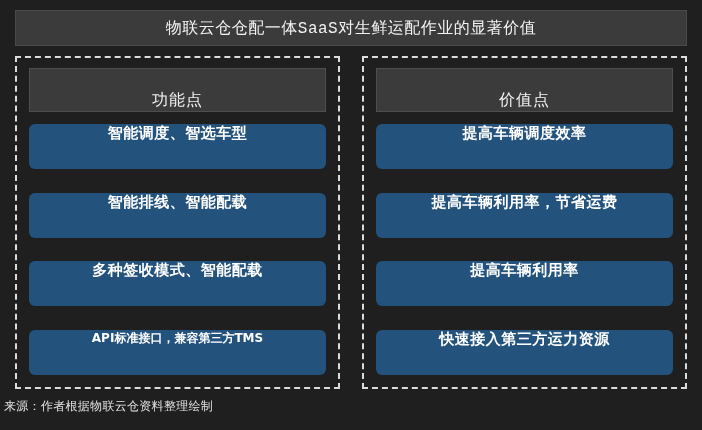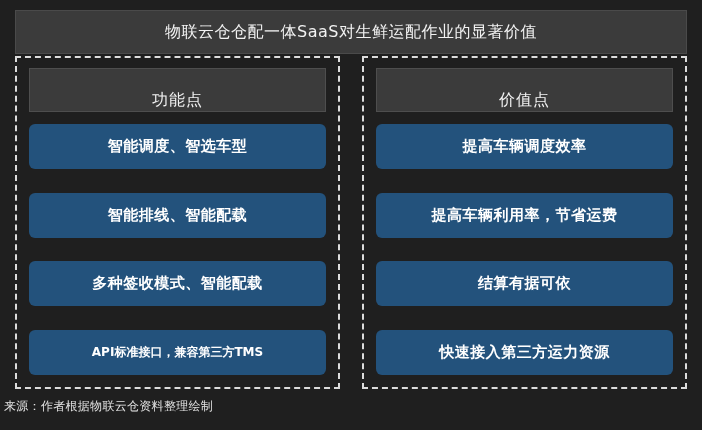--- a/index.html
+++ b/index.html
@@ -19,27 +19,28 @@
     box-sizing: border-box;
     overflow: hidden;
   }
 
   
   .title-bar {
     position: absolute;
     left: 15px;
     top: 10px;
     width: 672px;
-    height: 44px;
+    height: 36px;
     background: #3b3b3b;
     border: 1px solid #4a4a4a;
     box-sizing: border-box;
     display: flex;
     align-items: center;
     justify-content: center;
+    font-family: Liberation Mono, monospace;
   }
   .title-text {
     color: #f2f2f2;
     font-size: 16px;
     letter-spacing: 0.5px;
     white-space: nowrap;
   }
 
   
   .panels {
@@ -83,21 +84,21 @@
     display: flex;
     flex-direction: column;
     justify-content: space-between;
   }
 
   .item-box {
     height: 45px;
     background: #23527c;
     border-radius: 6px;
     display: flex;
-    align-items: center;
+    align-items: flex-start;
     justify-content: center;
     box-sizing: border-box;
     padding: 0 6px;
   }
   .item-text {
     color: #ffffff;
     font-size: 15px;
     font-weight: bold;
     white-space: nowrap;
     letter-spacing: 0.5px;
@@ -153,21 +154,21 @@
         <span class="panel-header-text">价值点</span>
       </div>
       <div class="panel-items">
         <div class="item-box">
           <span class="item-text">提高车辆调度效率</span>
         </div>
         <div class="item-box">
           <span class="item-text">提高车辆利用率，节省运费</span>
         </div>
         <div class="item-box">
-          <span class="item-text">结算有据可依</span>
+          <span class="item-text">提高车辆利用率</span>
         </div>
         <div class="item-box">
           <span class="item-text">快速接入第三方运力资源</span>
         </div>
       </div>
     </div>
 
   </div>
 
   <div class="source-note">来源：作者根据物联云仓资料整理绘制</div>

